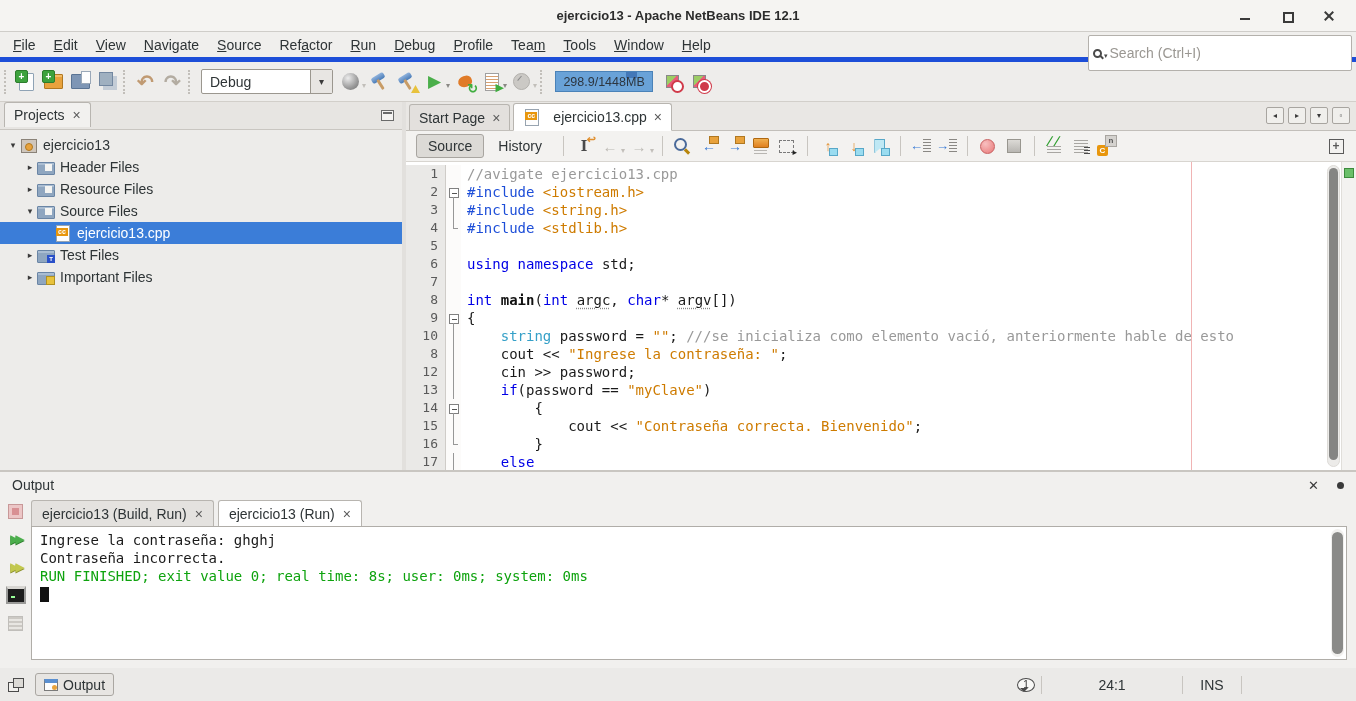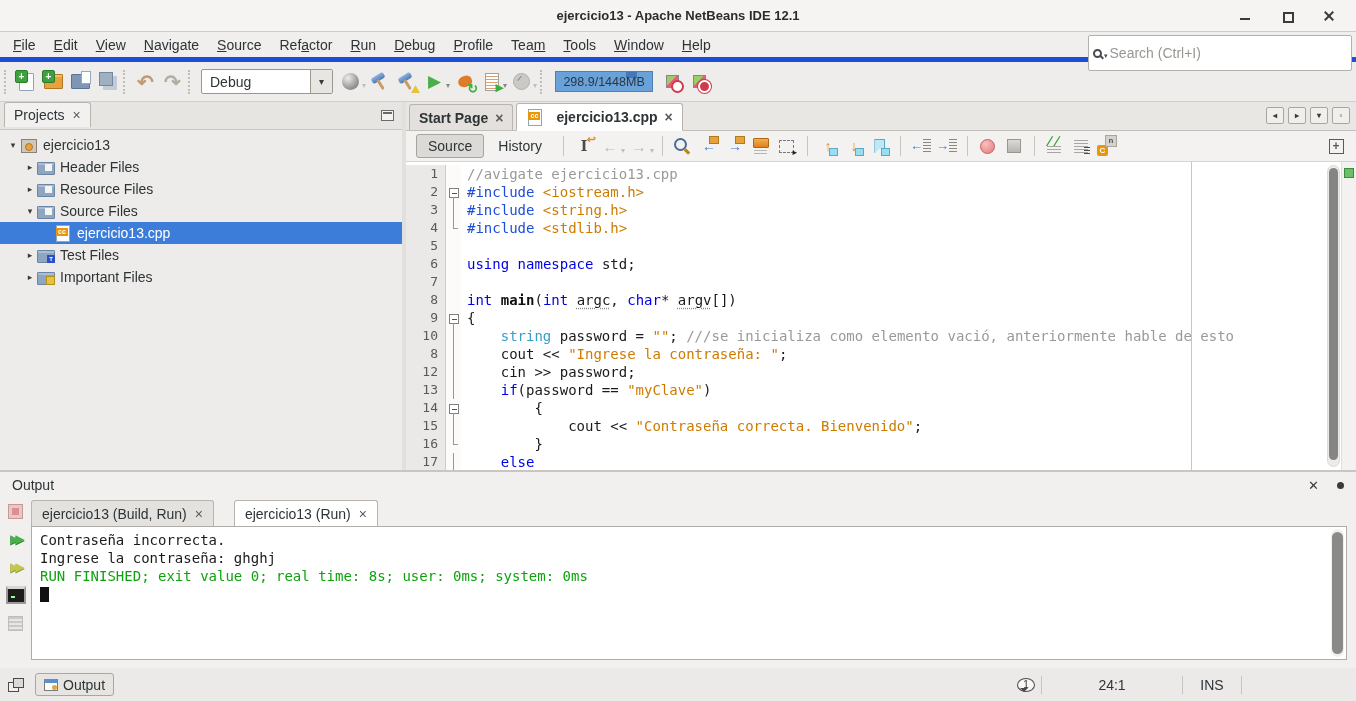--- a/index.html
+++ b/index.html
@@ -82,21 +82,21 @@
 .icon-project::after { content:""; position:absolute; left:5px; top:6px; width:6px; height:6px; border-radius:50%; background:#e8a23c; border:1px solid #b07820; }
 .icon-folder::before,.icon-folder-test::before,.icon-folder-important::before { content:""; position:absolute; left:0; top:3px; width:16px; height:11px; background:#8fa6c0; border:1px solid #6a85a5; border-radius:1px; box-shadow:inset 0 2px 0 #aabdd2; }
 .icon-folder::after { content:""; position:absolute; right:3px; top:5px; width:7px; height:7px; background:#f4f4f2; }
 .icon-folder-test::after { content:"T"; position:absolute; right:0px; bottom:0px; width:8px; height:8px; background:#2a50c8; color:#fff; font:bold 6px/8px "Liberation Sans",sans-serif; text-align:center; }
 .icon-folder-important::after { content:""; position:absolute; right:0px; bottom:0px; width:7px; height:7px; background:#e8c23c; border:1px solid #b09020; }
 .icon-cpp::before { content:""; position:absolute; left:2px; top:0; width:12px; height:15px; background:#fdfdfd; border:1px solid #98a4b0; }
 .icon-cpp::after { content:"cc"; position:absolute; left:2px; top:3px; width:12px; height:8px; background:#e8960c; color:#fff; font:bold 7px/8px "Liberation Sans",sans-serif; text-align:center; }
 
 
 .editor-pane { flex:1; display:flex; flex-direction:column; background:#fff; position:relative; }
-.ed-tabrow { height:29px; background:#e9e7e4; border-bottom:1px solid #c2bfba; display:flex; align-items:flex-end; position:relative;font-weight:bold; }
+.ed-tabrow { height:29px; background:#e9e7e4; border-bottom:1px solid #c2bfba; display:flex; align-items:flex-end; position:relative; }
 .ed-tab { height:26px; display:flex; align-items:center; gap:7px; padding:0 9px; font-size:14px; background:#e3e0dd; border:1px solid #b8b5b0; border-bottom:none; border-radius:3px 3px 0 0; margin-left:3px; }
 .ed-tab.active { background:#fff; height:28px; margin-bottom:-1px; border-bottom:1px solid #fff; }
 .ed-nav { position:absolute; right:6px; top:5px; display:flex; gap:4px; }
 .nav-btn { width:18px; height:17px; border:1px solid #a8a5a0; border-radius:2px; background:#f0efec; display:flex; align-items:center; justify-content:center; font-size:8px; color:#3a3a3a; }
 .ed-toolbar { height:31px; background:#f3f2f0; border-bottom:1px solid #d8d5d0; display:flex; align-items:center; padding-left:10px; }
 .view-btn { font-size:14px; padding:3px 11px; border:1px solid transparent; border-radius:3px; margin-right:2px; }
 .view-btn.active { background:#dcdad6; border-color:#a8a5a0; }
 .et-sep { width:1px; height:20px; background:#c8c5c0; margin:0 7px; }
 .eti { width:24px; height:24px; position:relative; display:flex; align-items:center; justify-content:center; margin:0 1px; }
 [data-name="last-edit-icon"]::before { content:"I"; font:bold 14px "DejaVu Serif",serif; color:#4a4a4a; }
@@ -167,21 +167,21 @@
 .oi { width:22px; height:22px; position:relative; display:flex; align-items:center; justify-content:center; }
 [data-name="stop-run-icon"]::before { content:""; width:13px; height:13px; border:1px solid #c89898; background:#ecc6c6; }
 [data-name="stop-run-icon"]::after { content:""; position:absolute; width:7px; height:7px; background:#d89093; }
 [data-name="rerun-icon"]::before { content:"▶▶"; letter-spacing:-4px; font-size:12px; color:#4cae4c; text-shadow:0 1px 0 #2c7c2c; }
 [data-name="rerun-changed-icon"]::before { content:"▶▶"; letter-spacing:-4px; font-size:12px; color:#c2c84e; text-shadow:0 1px 0 #8a8e2c; }
 [data-name="terminal-icon"]::before { content:""; width:16px; height:13px; background:#1c1c1c; border:2px solid #9a9a98; border-top:3px solid #d8d6d2; }
 [data-name="terminal-icon"]::after { content:""; position:absolute; left:6px; bottom:8px; width:4px; height:2px; background:#9f9; }
 [data-name="clear-output-icon"]::before { content:""; width:13px; height:13px; border:1px solid #c0beba; background:repeating-linear-gradient(to bottom,#ccc9c4 0 2px,#e8e6e2 2px 4px); }
 .out-main { flex:1; display:flex; flex-direction:column; }
 .out-tabrow { height:28px; display:flex; align-items:flex-end; }
-.out-tab { height:26px; display:flex; align-items:center; gap:8px; padding:0 10px; font-size:14px; background:#e4e2df; border:1px solid #b8b5b0; border-bottom:none; border-radius:3px 3px 0 0; margin-right:20px; }
+.out-tab { height:26px; display:flex; align-items:center; gap:8px; padding:0 10px; font-size:14px; background:#e4e2df; border:1px solid #b8b5b0; border-bottom:none; border-radius:3px 3px 0 0; margin-right:4px; }
 .out-tab.active { background:#fff; margin-bottom:-1px; height:27px; }
 .console { flex:1; background:#fff; border:1px solid #b0ada8; margin:0 9px 8px 0; position:relative; padding:4px 8px; font-family:"DejaVu Sans Mono",monospace; font-size:14px; overflow:hidden; }
 .out-line { height:18px; line-height:18px; white-space:pre; color:#1a1a1a; }
 .out-line.success { color:#0ea30e; }
 .cursor-block { width:9px; height:15px; background:#111; margin-top:2px; }
 .out-scroll { position:absolute; right:2px; top:2px; bottom:2px; width:13px; background:#f1f0ee; border-radius:7px; }
 .out-thumb { position:absolute; left:1px; right:1px; top:3px; bottom:3px; background:#8a8a88; border-radius:6px; }
 
 
 .statusbar { height:33px; display:flex; align-items:center; padding:0 8px; background:#ebeae8; }
@@ -498,22 +498,22 @@
             <span data-name="tab-label">ejercicio13 (Build, Run)</span>
             <span class="tclose" data-name="close-icon"></span>
           </div>
           <div class="out-tab active" data-name="output-tab-ejercicio13-run-">
             <span data-name="tab-label">ejercicio13 (Run)</span>
             <span class="tclose" data-name="close-icon"></span>
           </div>
         </div>
       <div class="console" data-name="console">
         <div id="out-lines" data-name="console-lines">
+            <div class="out-line" data-name="console-line">Ingrese la contraseña: ghghj</div>
             <div class="out-line" data-name="console-line">Contraseña incorrecta.</div>
-            <div class="out-line" data-name="console-line">Ingrese la contraseña: ghghj</div>
             <div class="out-line success" data-name="console-line">RUN FINISHED; exit value 0; real time: 8s; user: 0ms; system: 0ms</div>
           </div>
         <div class="cursor-block" data-name="console-cursor"></div>
         <div class="out-scroll" data-name="output-scrollbar">
             <div class="out-thumb" data-name="scrollbar-thumb"></div>
           </div>
       </div>
     </div>
   </div>
 </div>

